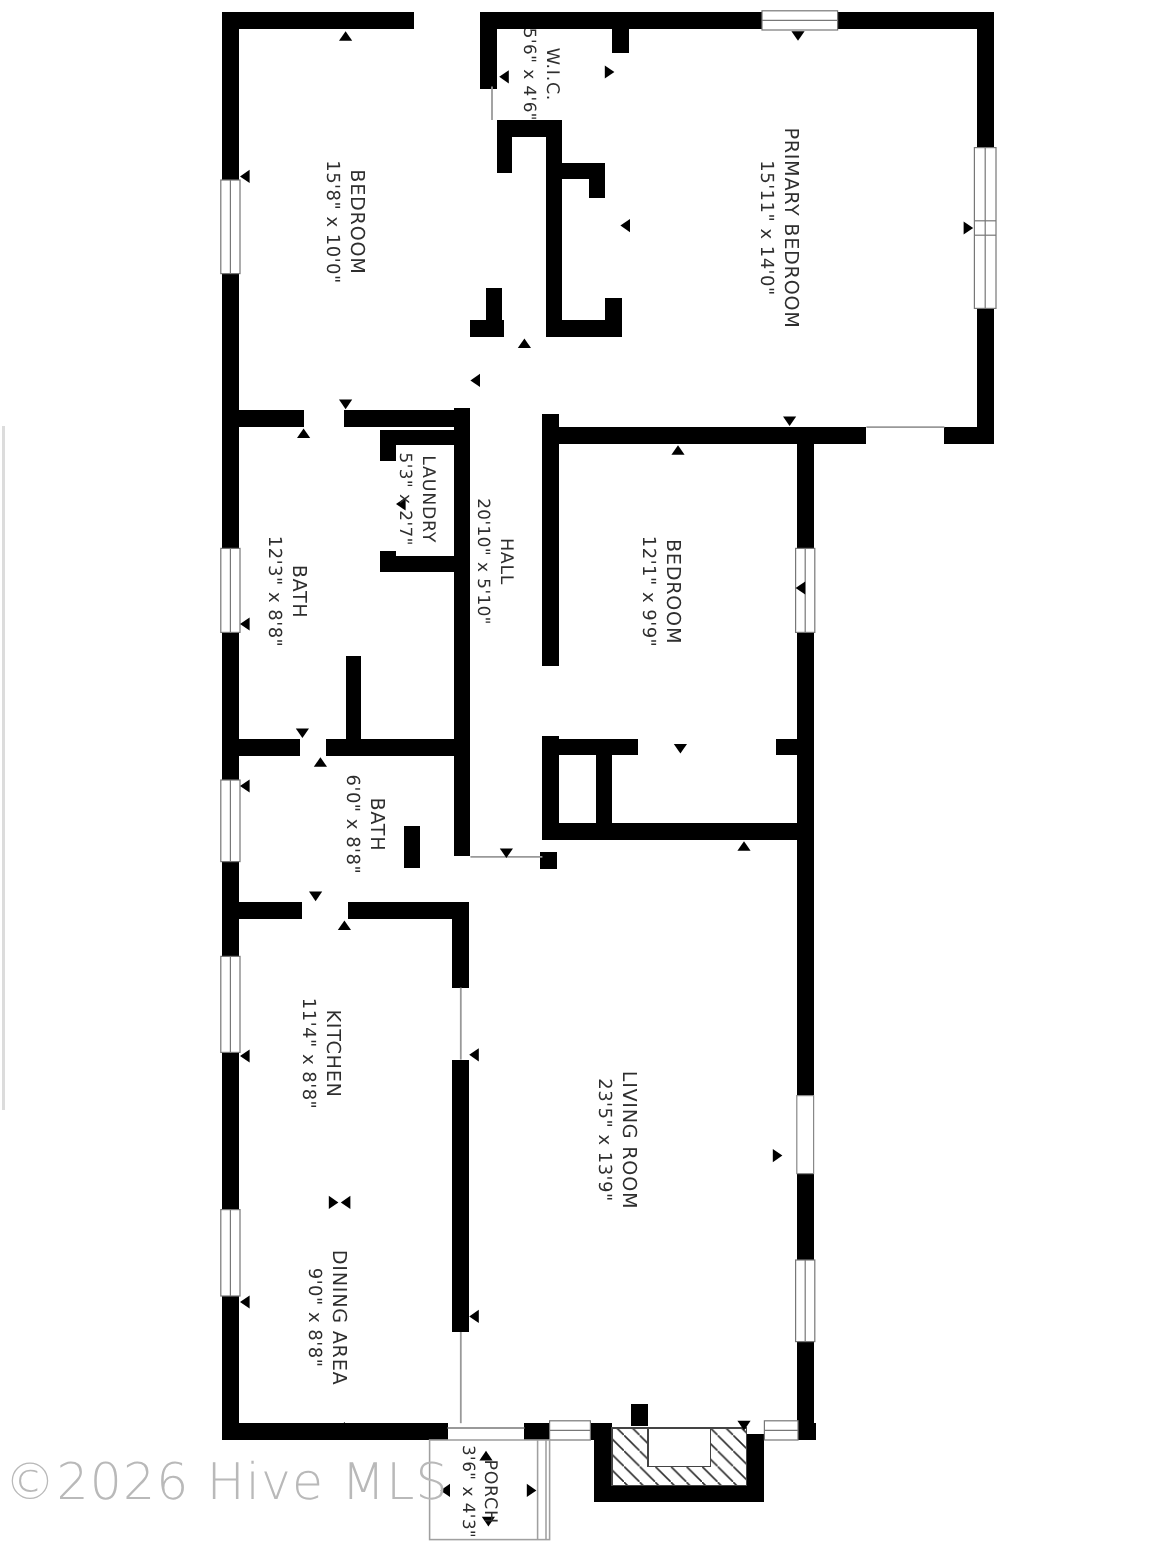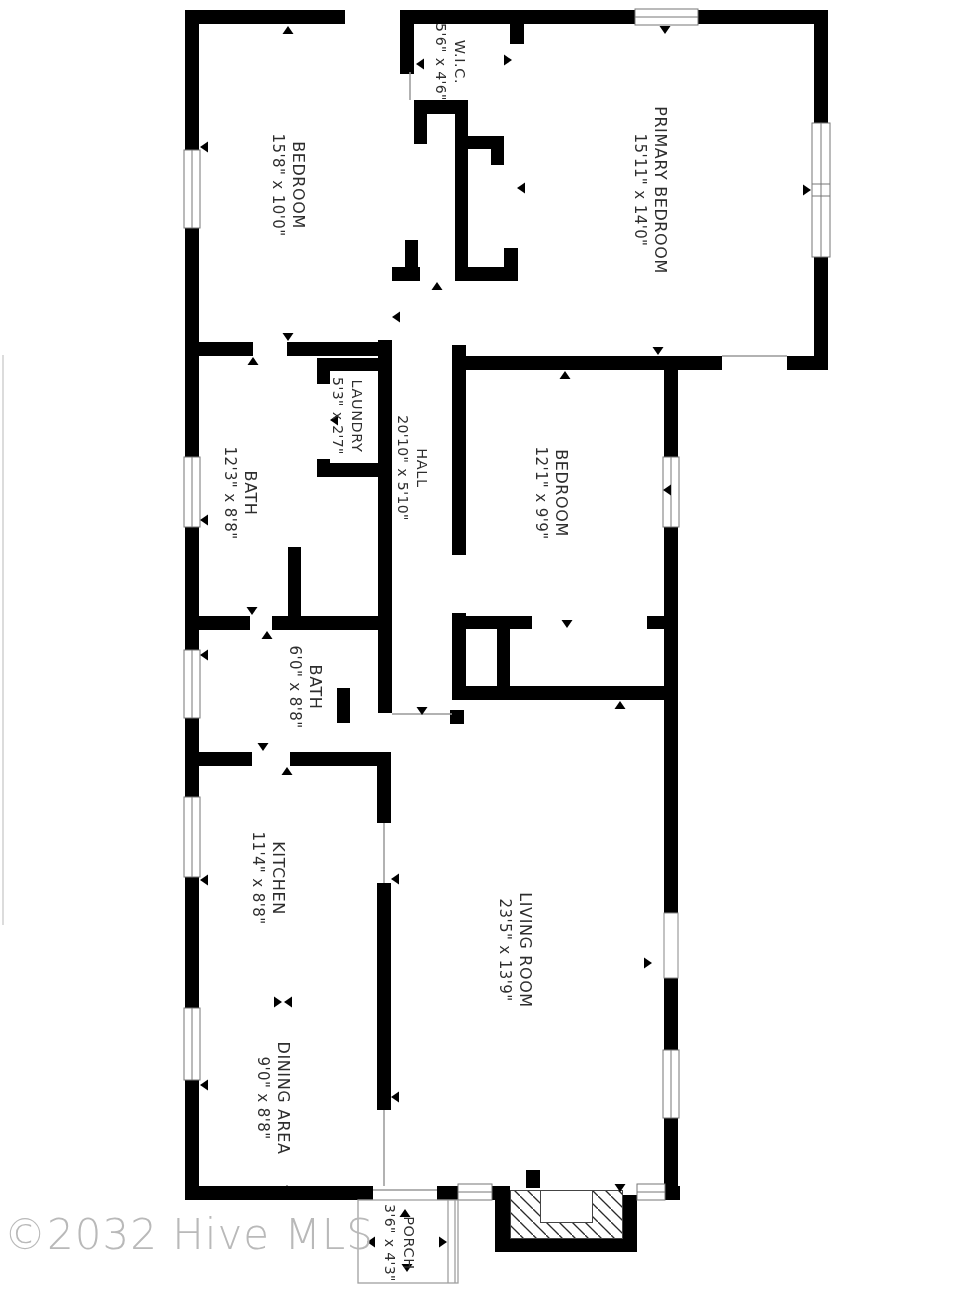--- a/index.html
+++ b/index.html
@@ -268,15 +268,15 @@
 </div>
 <div class="room-label" style="left:273px;top:1098px">
   <div class="room-name">DINING AREA</div>
   <div class="room-dims">9'0" x 8'8"</div>
 </div>
 <div class="room-label sm" style="left:399px;top:1243px">
   <div class="room-name">PORCH</div>
   <div class="room-dims">3'6" x 4'3"</div>
 </div>
 
-<div class="watermark">©2032 Hive MLS</div>
+<div class="watermark">©2026 Hive MLS</div>
 
 </div>
 
 </body></html>

